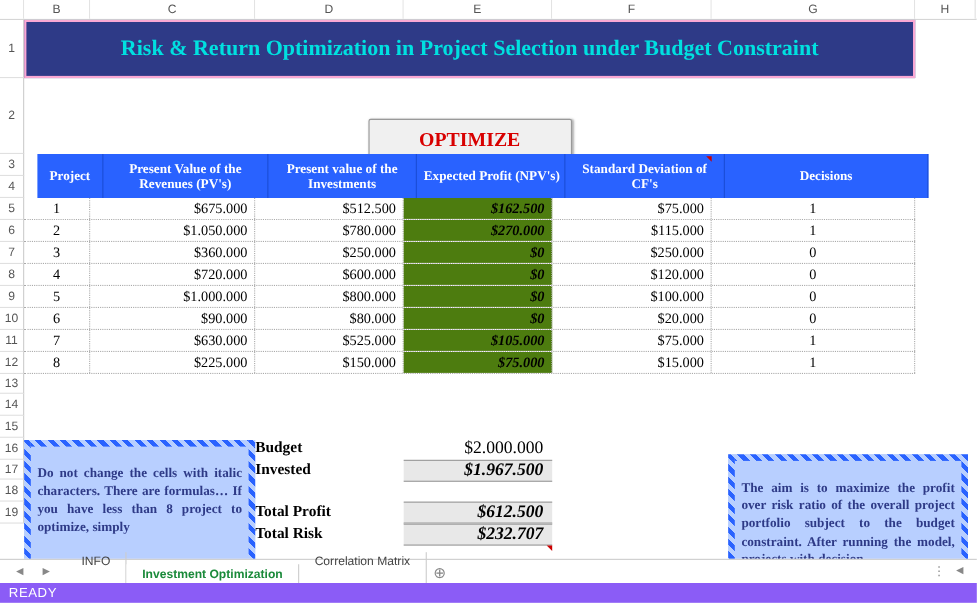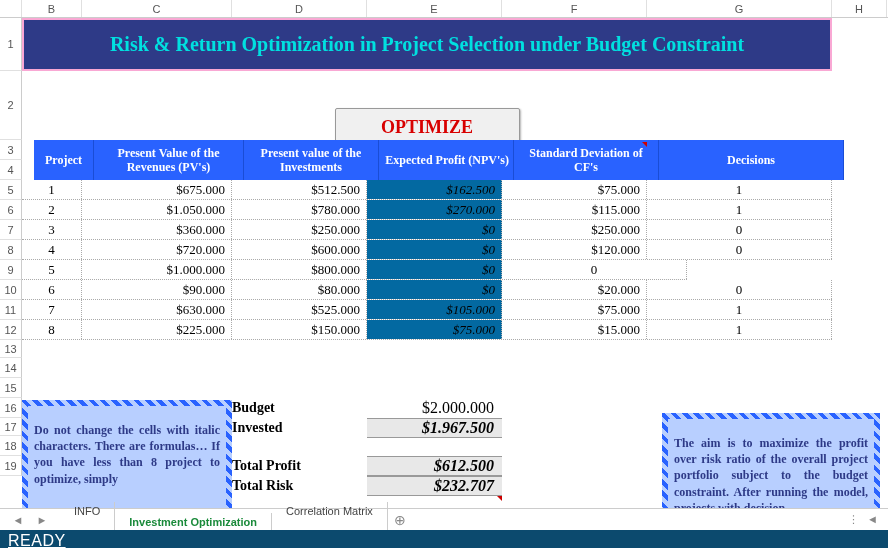--- a/index.html
+++ b/index.html
@@ -18,37 +18,37 @@
 .header-row { position:absolute; top:122px; left:12px; display:flex; height:40px; background:#2962ff; color:#fff; font-weight:bold; font-family:"Times New Roman",serif; }
 .header-cell { display:flex; align-items:center; justify-content:center; text-align:center; font-size:12px; border-right:1px solid #1a4dd6; padding:2px 4px; line-height:1.2; }
 .data-row { position:absolute; left:0; display:flex; height:20px; border-bottom:1px dotted #aaa; }
 .data-cell { border-right:1px dotted #aaa; padding:0 6px; display:flex; align-items:center; font-size:13px; }
 .cB { width:60px; justify-content:center; }
 .cC { width:150px; justify-content:flex-end; }
 .cD { width:135px; justify-content:flex-end; }
 .cE { width:135px; justify-content:flex-end; }
 .cF { width:145px; justify-content:flex-end; }
 .cG { width:185px; justify-content:center; }
-.npv-cell { background:#0369a1; font-style:italic; font-weight:normal;padding-left:12px; }
+.npv-cell { background:#4d7c0f; font-style:italic; font-weight:bold;padding-left:12px; }
 .summary { position:absolute; left:210px; top:380px; font-family:"Times New Roman",serif; }
 .summary-row { display:flex; height:20px; align-items:center; }
 .summary-label { width:135px; font-weight:bold; font-size:14px; }
 .summary-val { width:135px; text-align:right; padding-right:8px; font-size:16px; }
 .summary-val.italic { background:#e8e8e8; font-style:italic; font-weight:bold; border-top:1px solid #999; border-bottom:1px solid #999; }
 .note-box { position:absolute; background:#b8cfff; border:6px solid; border-image:repeating-linear-gradient(45deg,#2962ff,#2962ff 4px,#b8cfff 4px,#b8cfff 8px) 6; padding:16px 6px; font-size:12px; font-family:"Times New Roman",serif; color:#2e3a87; font-weight:bold; text-align:justify; line-height:1.35; overflow:hidden; }
 .note-left { left:0; top:382px; width:210px; height:115px; }
 .note-right { left:640px; top:395px; width:218px; height:105px; }
 .tab-strip { position:absolute; bottom:18px; left:0; width:100%; height:22px; background:#fff; border-top:1px solid #ccc; display:flex; align-items:center; font-family:Arial,sans-serif; font-size:11px; }
 .tab-nav { width:60px; display:flex; justify-content:space-around; color:#888; padding:0 6px; }
 .tab-nav span { cursor:pointer; }
 .tab { padding:3px 14px; border-right:1px solid #ccc; cursor:pointer; color:#444; }
 .tab.active { color:#1a8a3a; font-weight:bold; border-bottom:6px solid #0f172a; background:#fff;margin-top:11px; }
 .tab-add { width:24px; text-align:center; color:#888; cursor:pointer; font-size:14px; }
 .tab-right { margin-left:auto; padding-right:10px; display:flex; gap:8px; color:#888; }
-.status-bar { position:absolute; bottom:0; left:0; width:100%; height:18px; background:#0c4a6e; color:#fff; font-family:Arial,sans-serif; font-size:16px; padding:2px 8px; letter-spacing:.5px;text-decoration:underline; }
+.status-bar { position:absolute; bottom:0; left:0; width:100%; height:18px; background:#8b5cf6; color:#fff; font-family:Arial,sans-serif; font-size:12px; padding:2px 8px; letter-spacing:.5px; }
 .red-tri { position:absolute; width:0; height:0; border-left:5px solid transparent; border-top:5px solid #c00; }
 </style>
 </head>
 <body>
 
 <div class="sheet">
   <div class="col-letters">
     <div class="col-letter" style="width:22px"></div>
   <div class="col-letter" style="width: 60px;">B</div>
       <div class="col-letter" style="width: 150px;">C</div>
@@ -130,20 +130,21 @@
             <div class="data-cell cD">$600.000</div>
             <div class="data-cell cE npv-cell">$0</div>
             <div class="data-cell cF">$120.000</div>
             <div class="data-cell cG">0</div>
           </div>
           <div class="data-row" style="top: 242px;">
             <div class="data-cell cB">5</div>
             <div class="data-cell cC">$1.000.000</div>
             <div class="data-cell cD">$800.000</div>
             <div class="data-cell cE npv-cell">$0</div>
+            <div class="data-cell cF">$100.000</div>
             <div class="data-cell cG">0</div>
           </div>
           <div class="data-row" style="top: 262px;">
             <div class="data-cell cB">6</div>
             <div class="data-cell cC">$90.000</div>
             <div class="data-cell cD">$80.000</div>
             <div class="data-cell cE npv-cell">$0</div>
             <div class="data-cell cF">$20.000</div>
             <div class="data-cell cG">0</div>
           </div>

